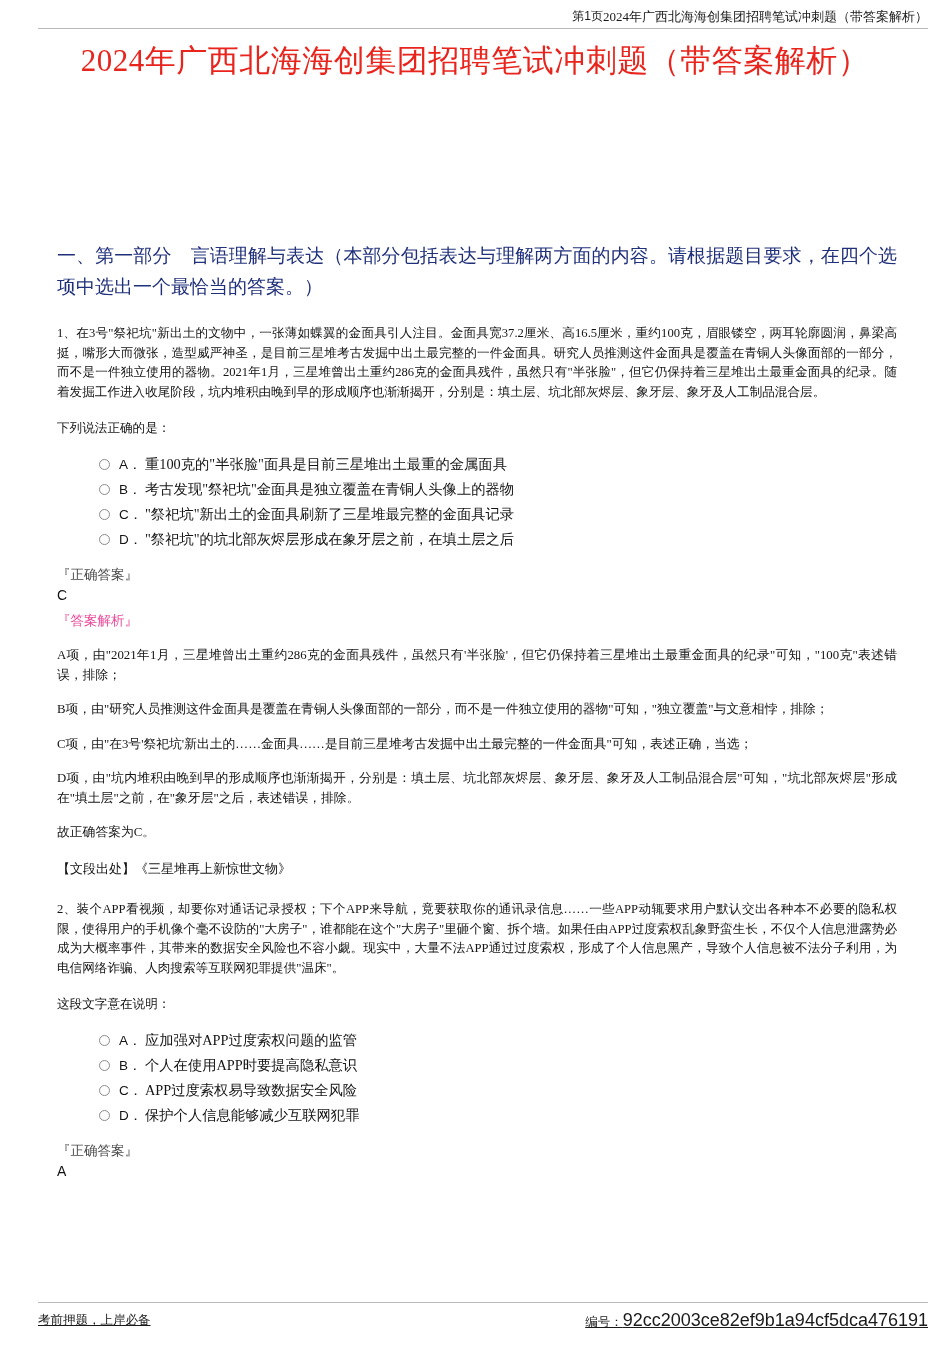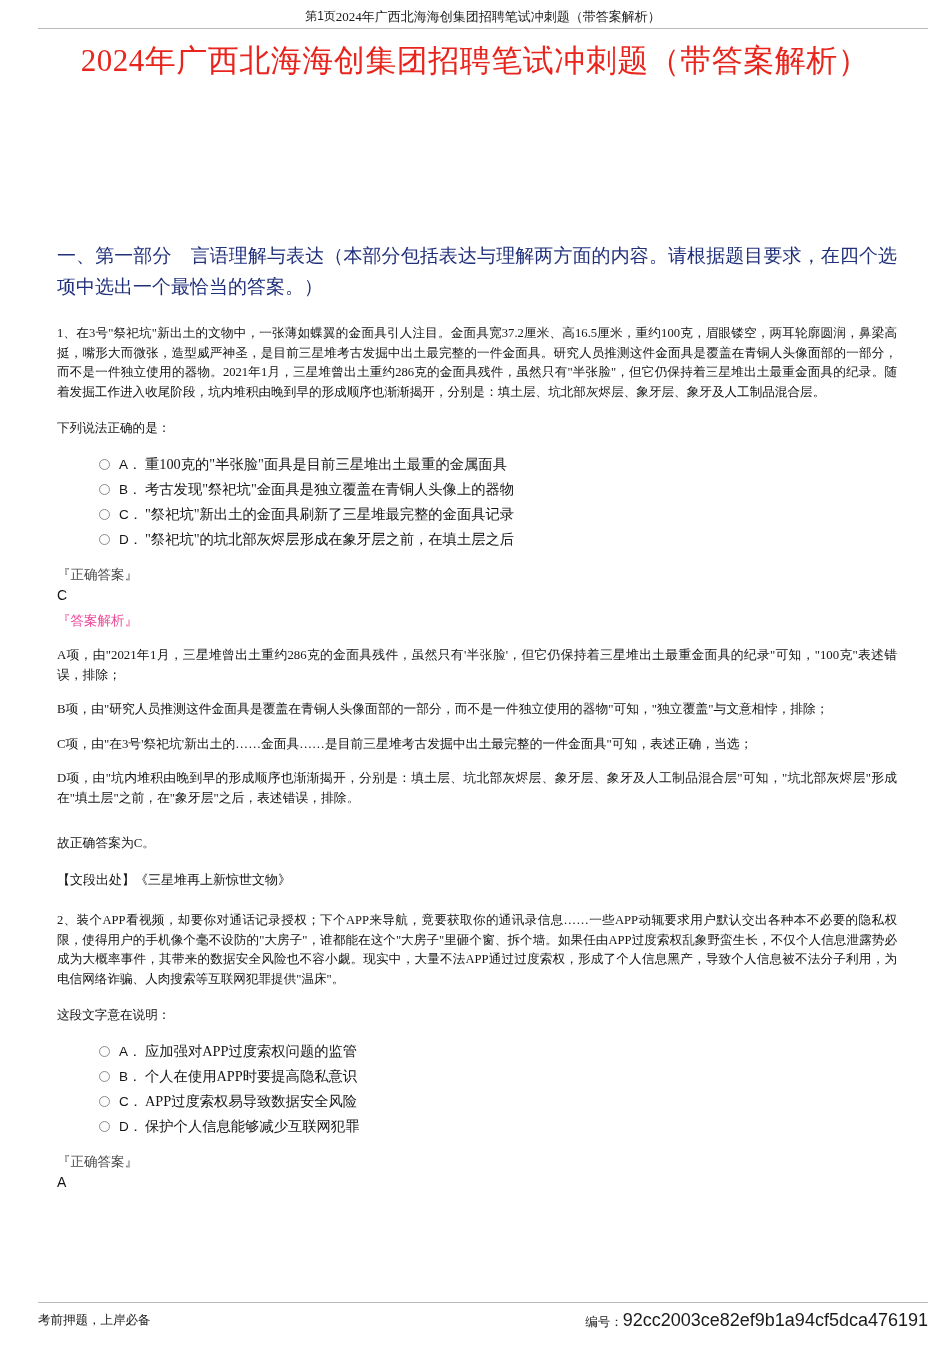--- a/index.html
+++ b/index.html
@@ -24,21 +24,21 @@
 
   
   .running-header {
     position: absolute;
     top: 8px;
     left: 38px;
     right: 22px;
     height: 22px;
     display: flex;
     align-items: flex-start;
-    justify-content: center;
+    justify-content: flex-end;
     font-size: 12.5px;
     color: #1a1a1a;
     letter-spacing: 0;
   }
   .running-header .hdr-left {
     font-family: "Liberation Sans", "DejaVu Sans", sans-serif;
     font-size: 12px;
   }
   .running-header .hdr-right {
     font-family: "Liberation Serif", "DejaVu Serif", serif;
@@ -161,21 +161,21 @@
     color: #ec4899;
   }
   .exp-para {
     margin-top: 15px;
     font-size: 12.8px;
     line-height: 19.5px;
     text-align: justify;
     color: #141414;
   }
   .exp-conclusion {
-    margin-top: 26px;
+    margin-top: 15px;
     font-size: 12.8px;
     line-height: 19.5px;
     color: #141414;
   }
   .source-line {
     margin-top: 16px;
     font-size: 13px;
     line-height: 19.5px;
     color: #141414;
   }
@@ -192,20 +192,21 @@
   .running-footer {
     position: absolute;
     bottom: 14px;
     left: 38px;
     right: 22px;
     display: flex;
     align-items: center;
     justify-content: space-between;
     font-size: 12.5px;
     color: #1a1a1a;
+    text-decoration: underline;
   }
   .running-footer .ftr-right {
     font-family: "Liberation Serif", "DejaVu Serif", serif;
     white-space: nowrap;
   }
   .serial {
     font-family: "Liberation Sans", "DejaVu Sans", sans-serif;
     font-size: 18px;
   }
 </style>

